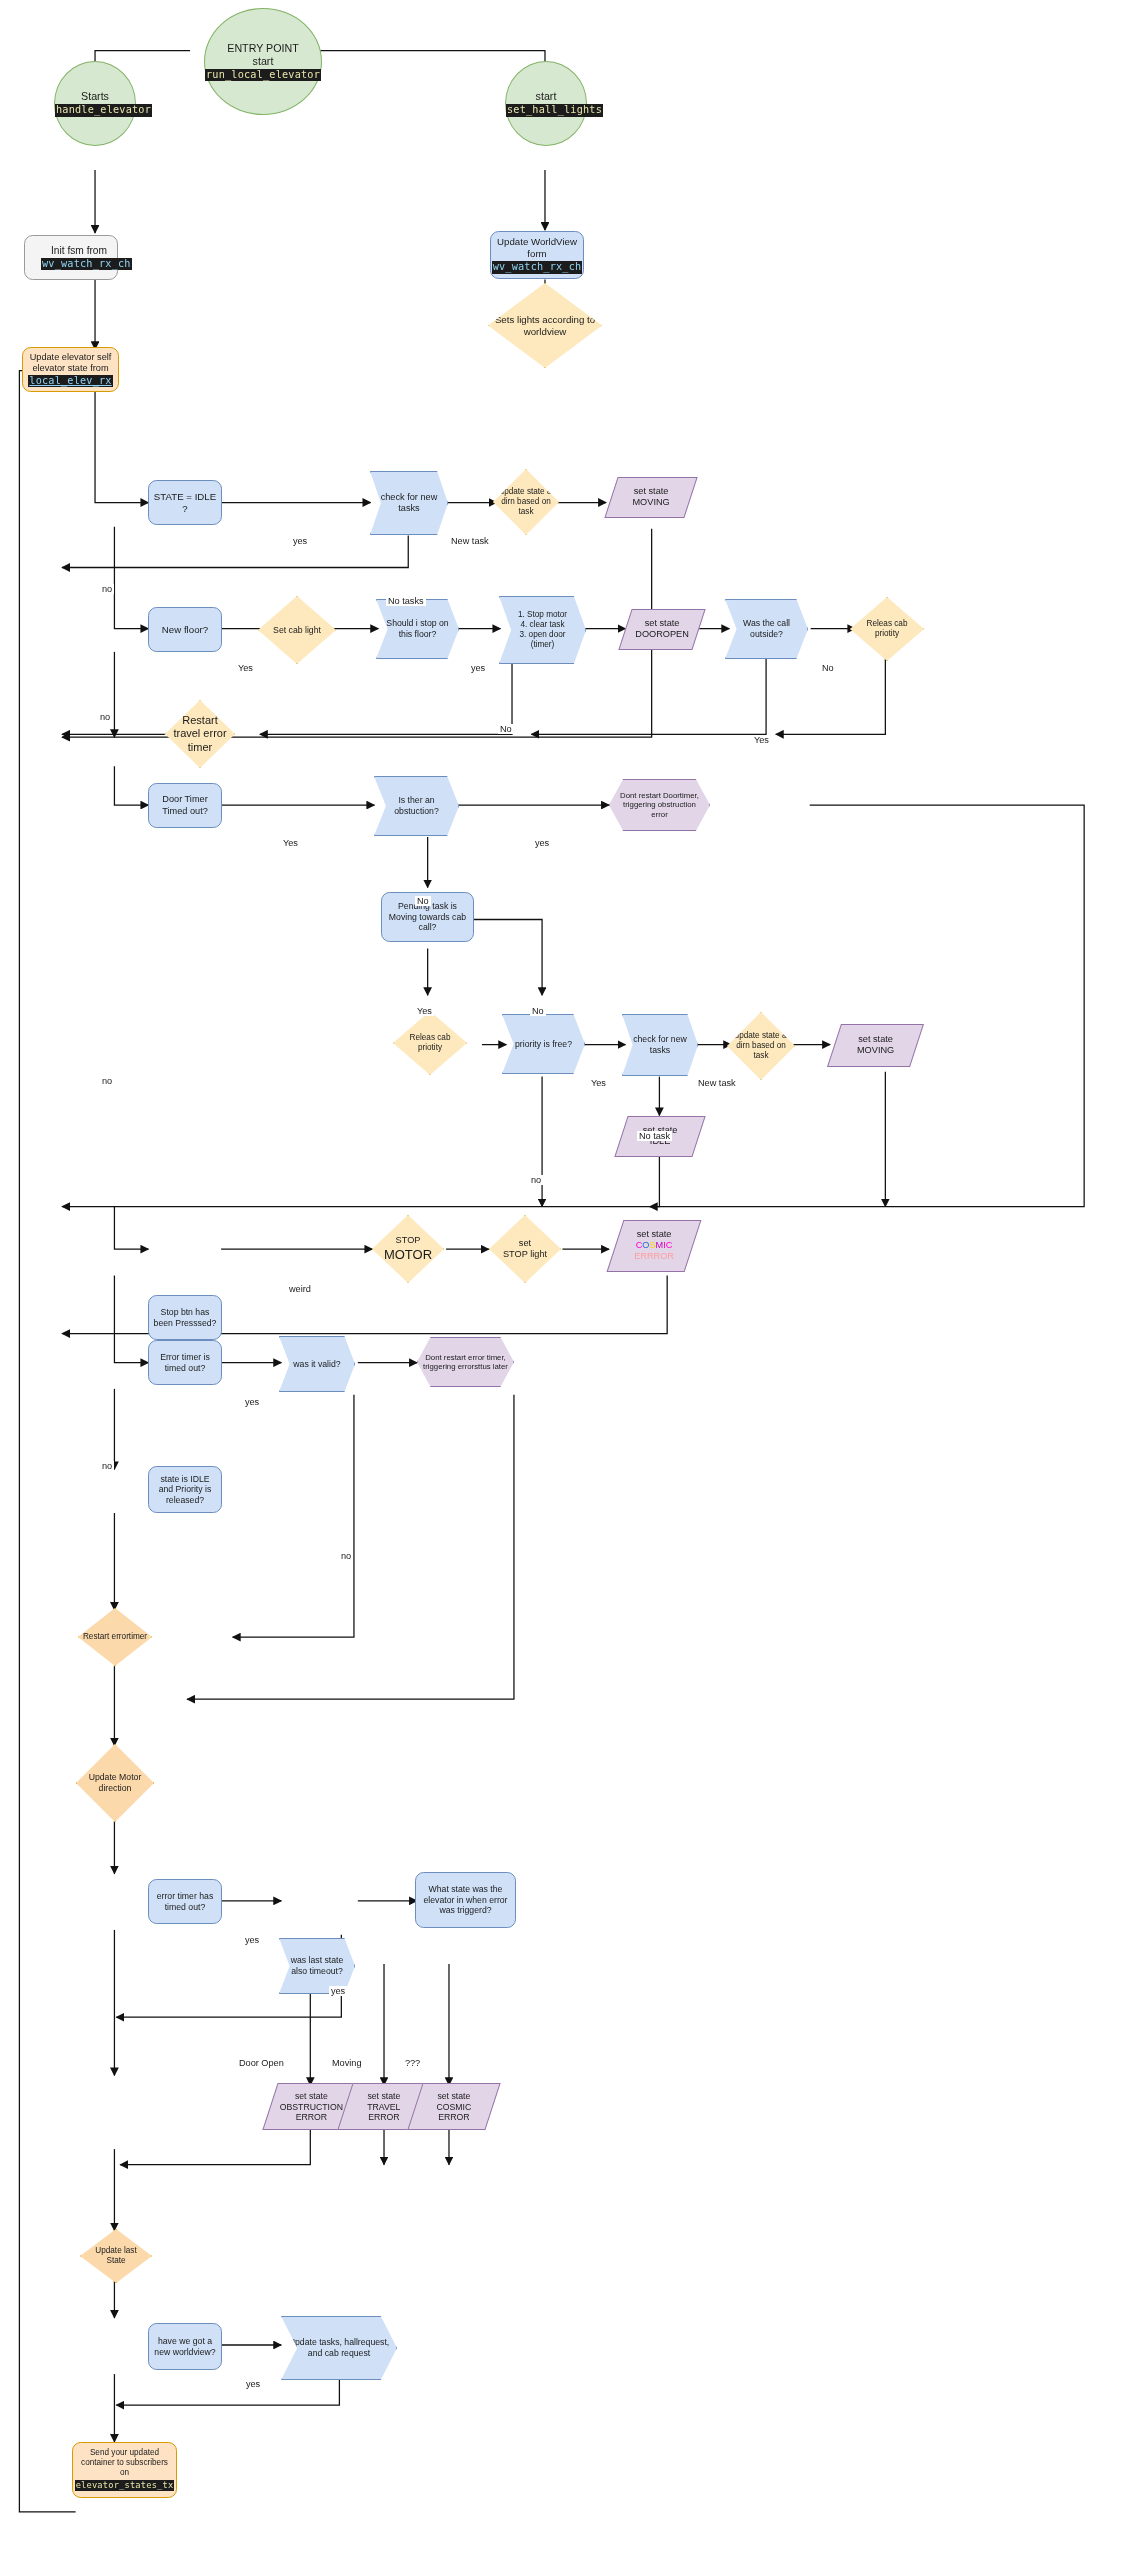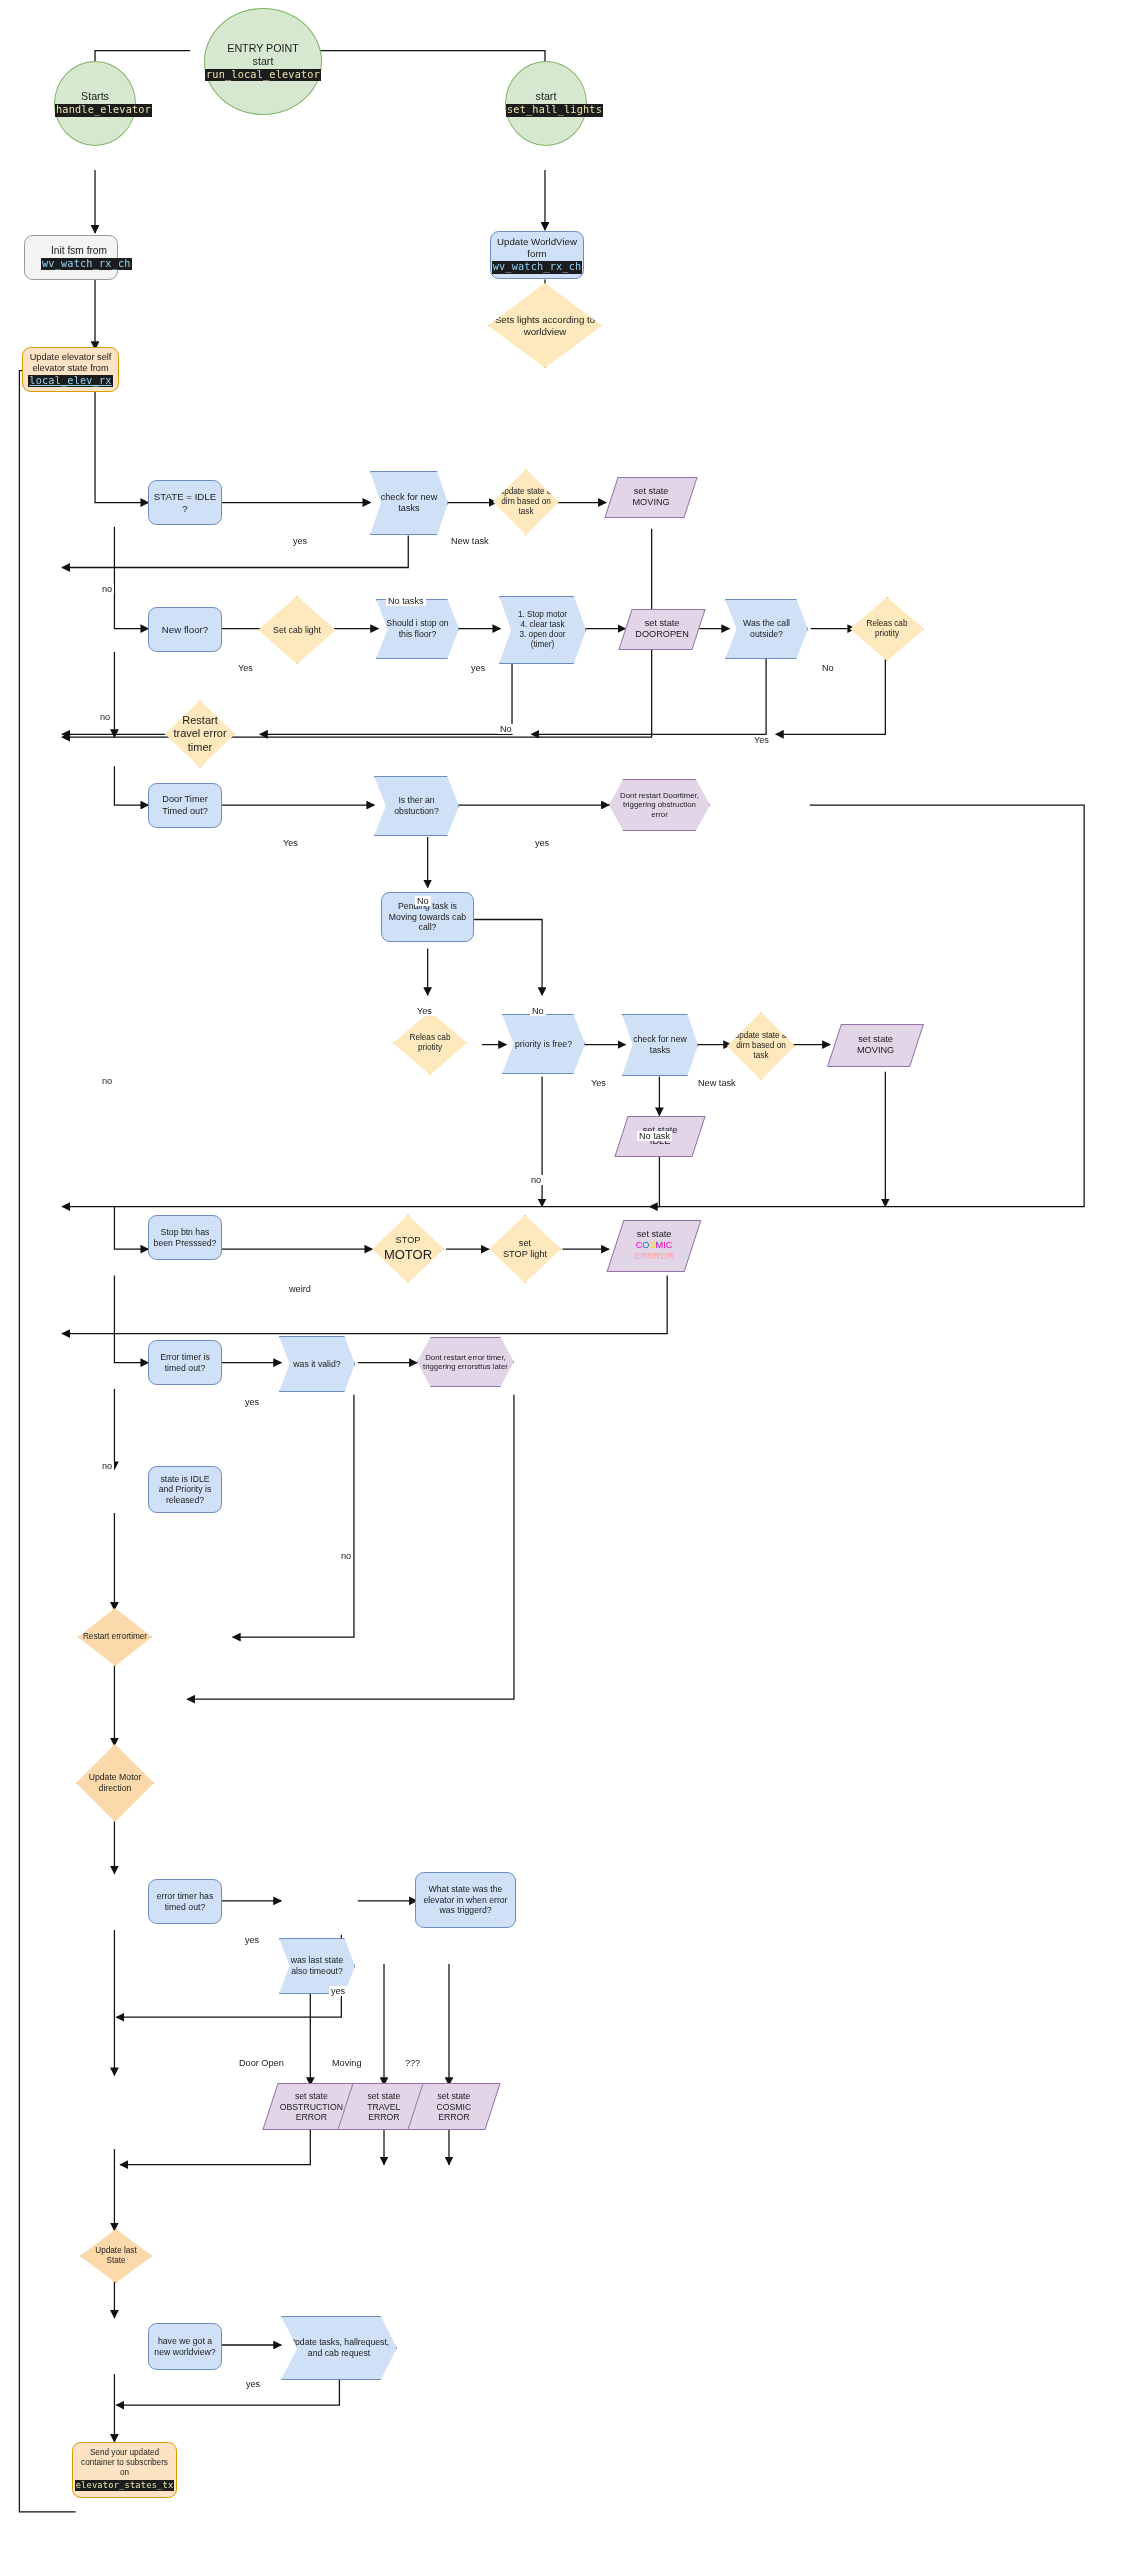--- a/index.html
+++ b/index.html
@@ -323,21 +323,21 @@
       <div data-name="set-moving-2-line2" style="font-size:9.2px">MOVING</div>
     </div>
   </div>
   <div class="node para" data-name="node-set-state-idle-2" style="left:621px;top:1116px;width:78px;height:41px;">
     <div class="txt">
       <div data-name="set-idle-2-line1" style="font-size:9.2px">set state</div>
       <div data-name="set-idle-2-line2" style="font-size:9.2px">IDLE</div>
     </div>
   </div>
 
-  <div class="node proc" data-name="node-stop-btn-pressed" style="left:148px;top:1215px;width:74px;height:45px;justify-content:flex-end;">
+  <div class="node proc" data-name="node-stop-btn-pressed" style="left:148px;top:1295px;width:74px;height:45px;justify-content:flex-end;">
     <div class="txt" data-name="stop-btn-text" style="font-size:8.7px">Stop btn has been Presssed?</div>
   </div>
   <div class="node diamond" data-name="node-stop-motor" style="left:372px;top:1215px;width:72px;height:68px;">
     <div class="txt">
       <div data-name="stop-motor-line1" style="font-size:9.2px">STOP</div>
       <div data-name="stop-motor-line2" style="font-size:13px">MOTOR</div>
     </div>
   </div>
   <div class="node diamond" data-name="node-set-stop-light" style="left:489px;top:1215px;width:72px;height:68px;">
     <div class="txt">

